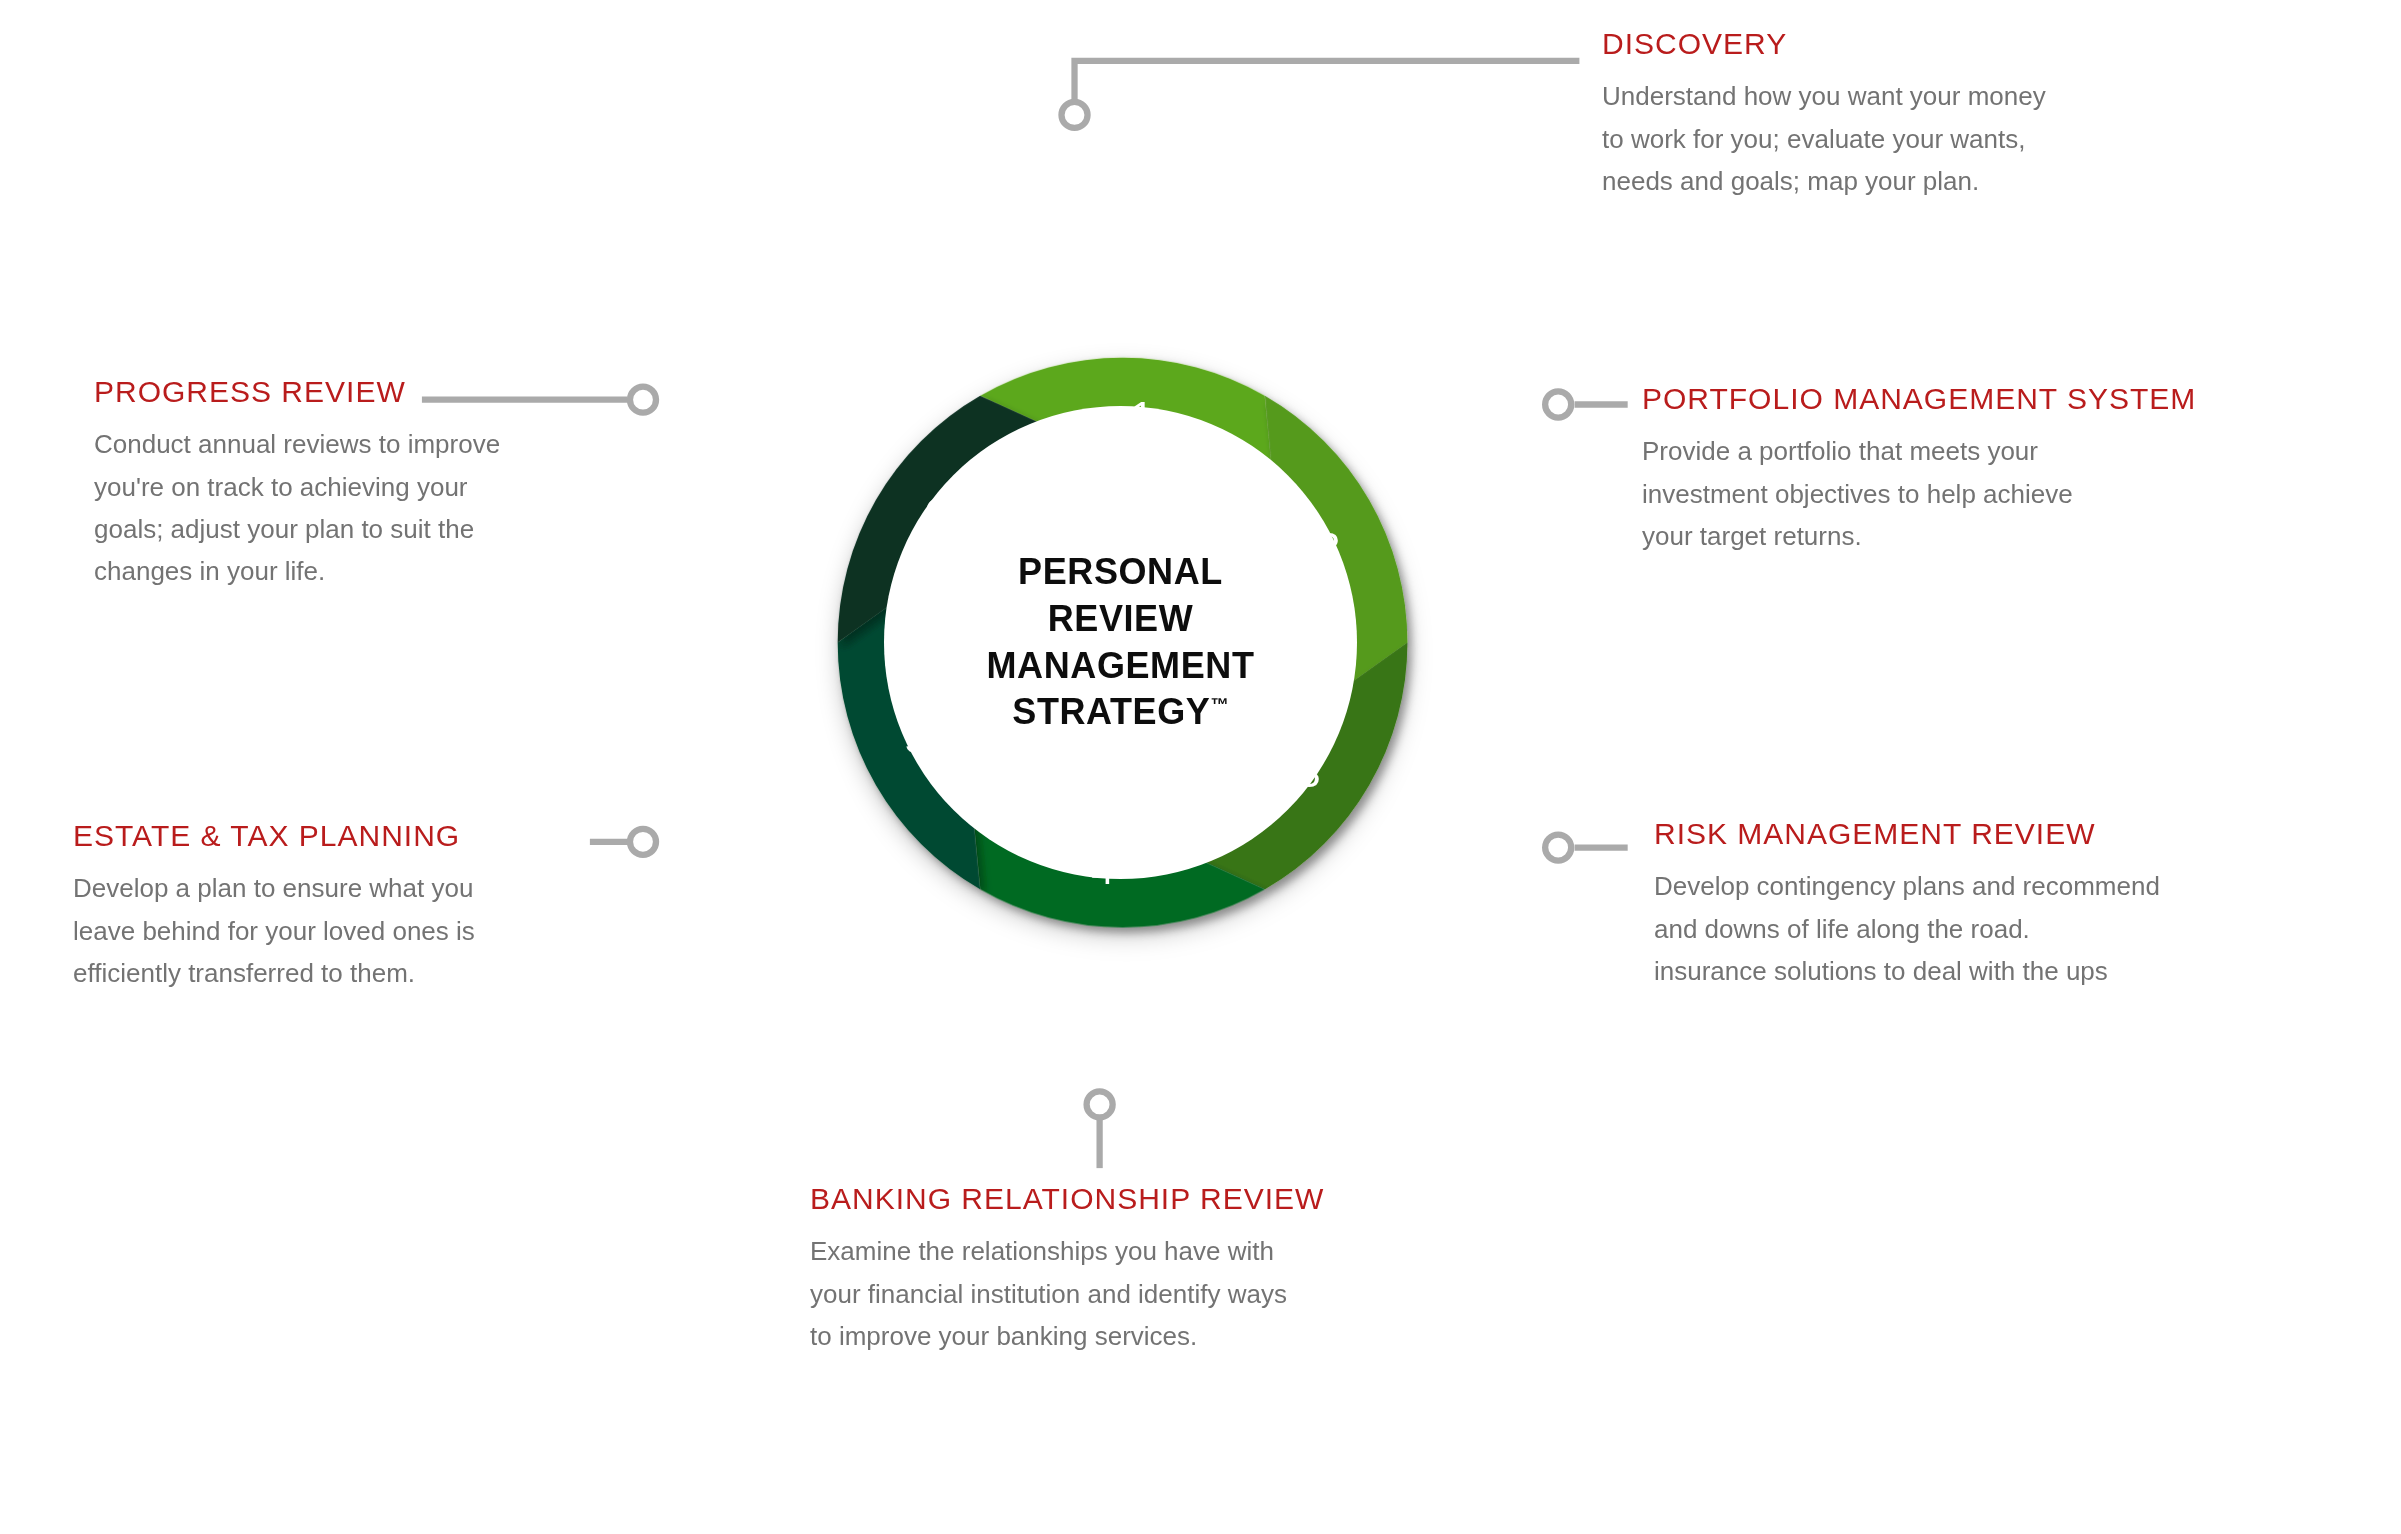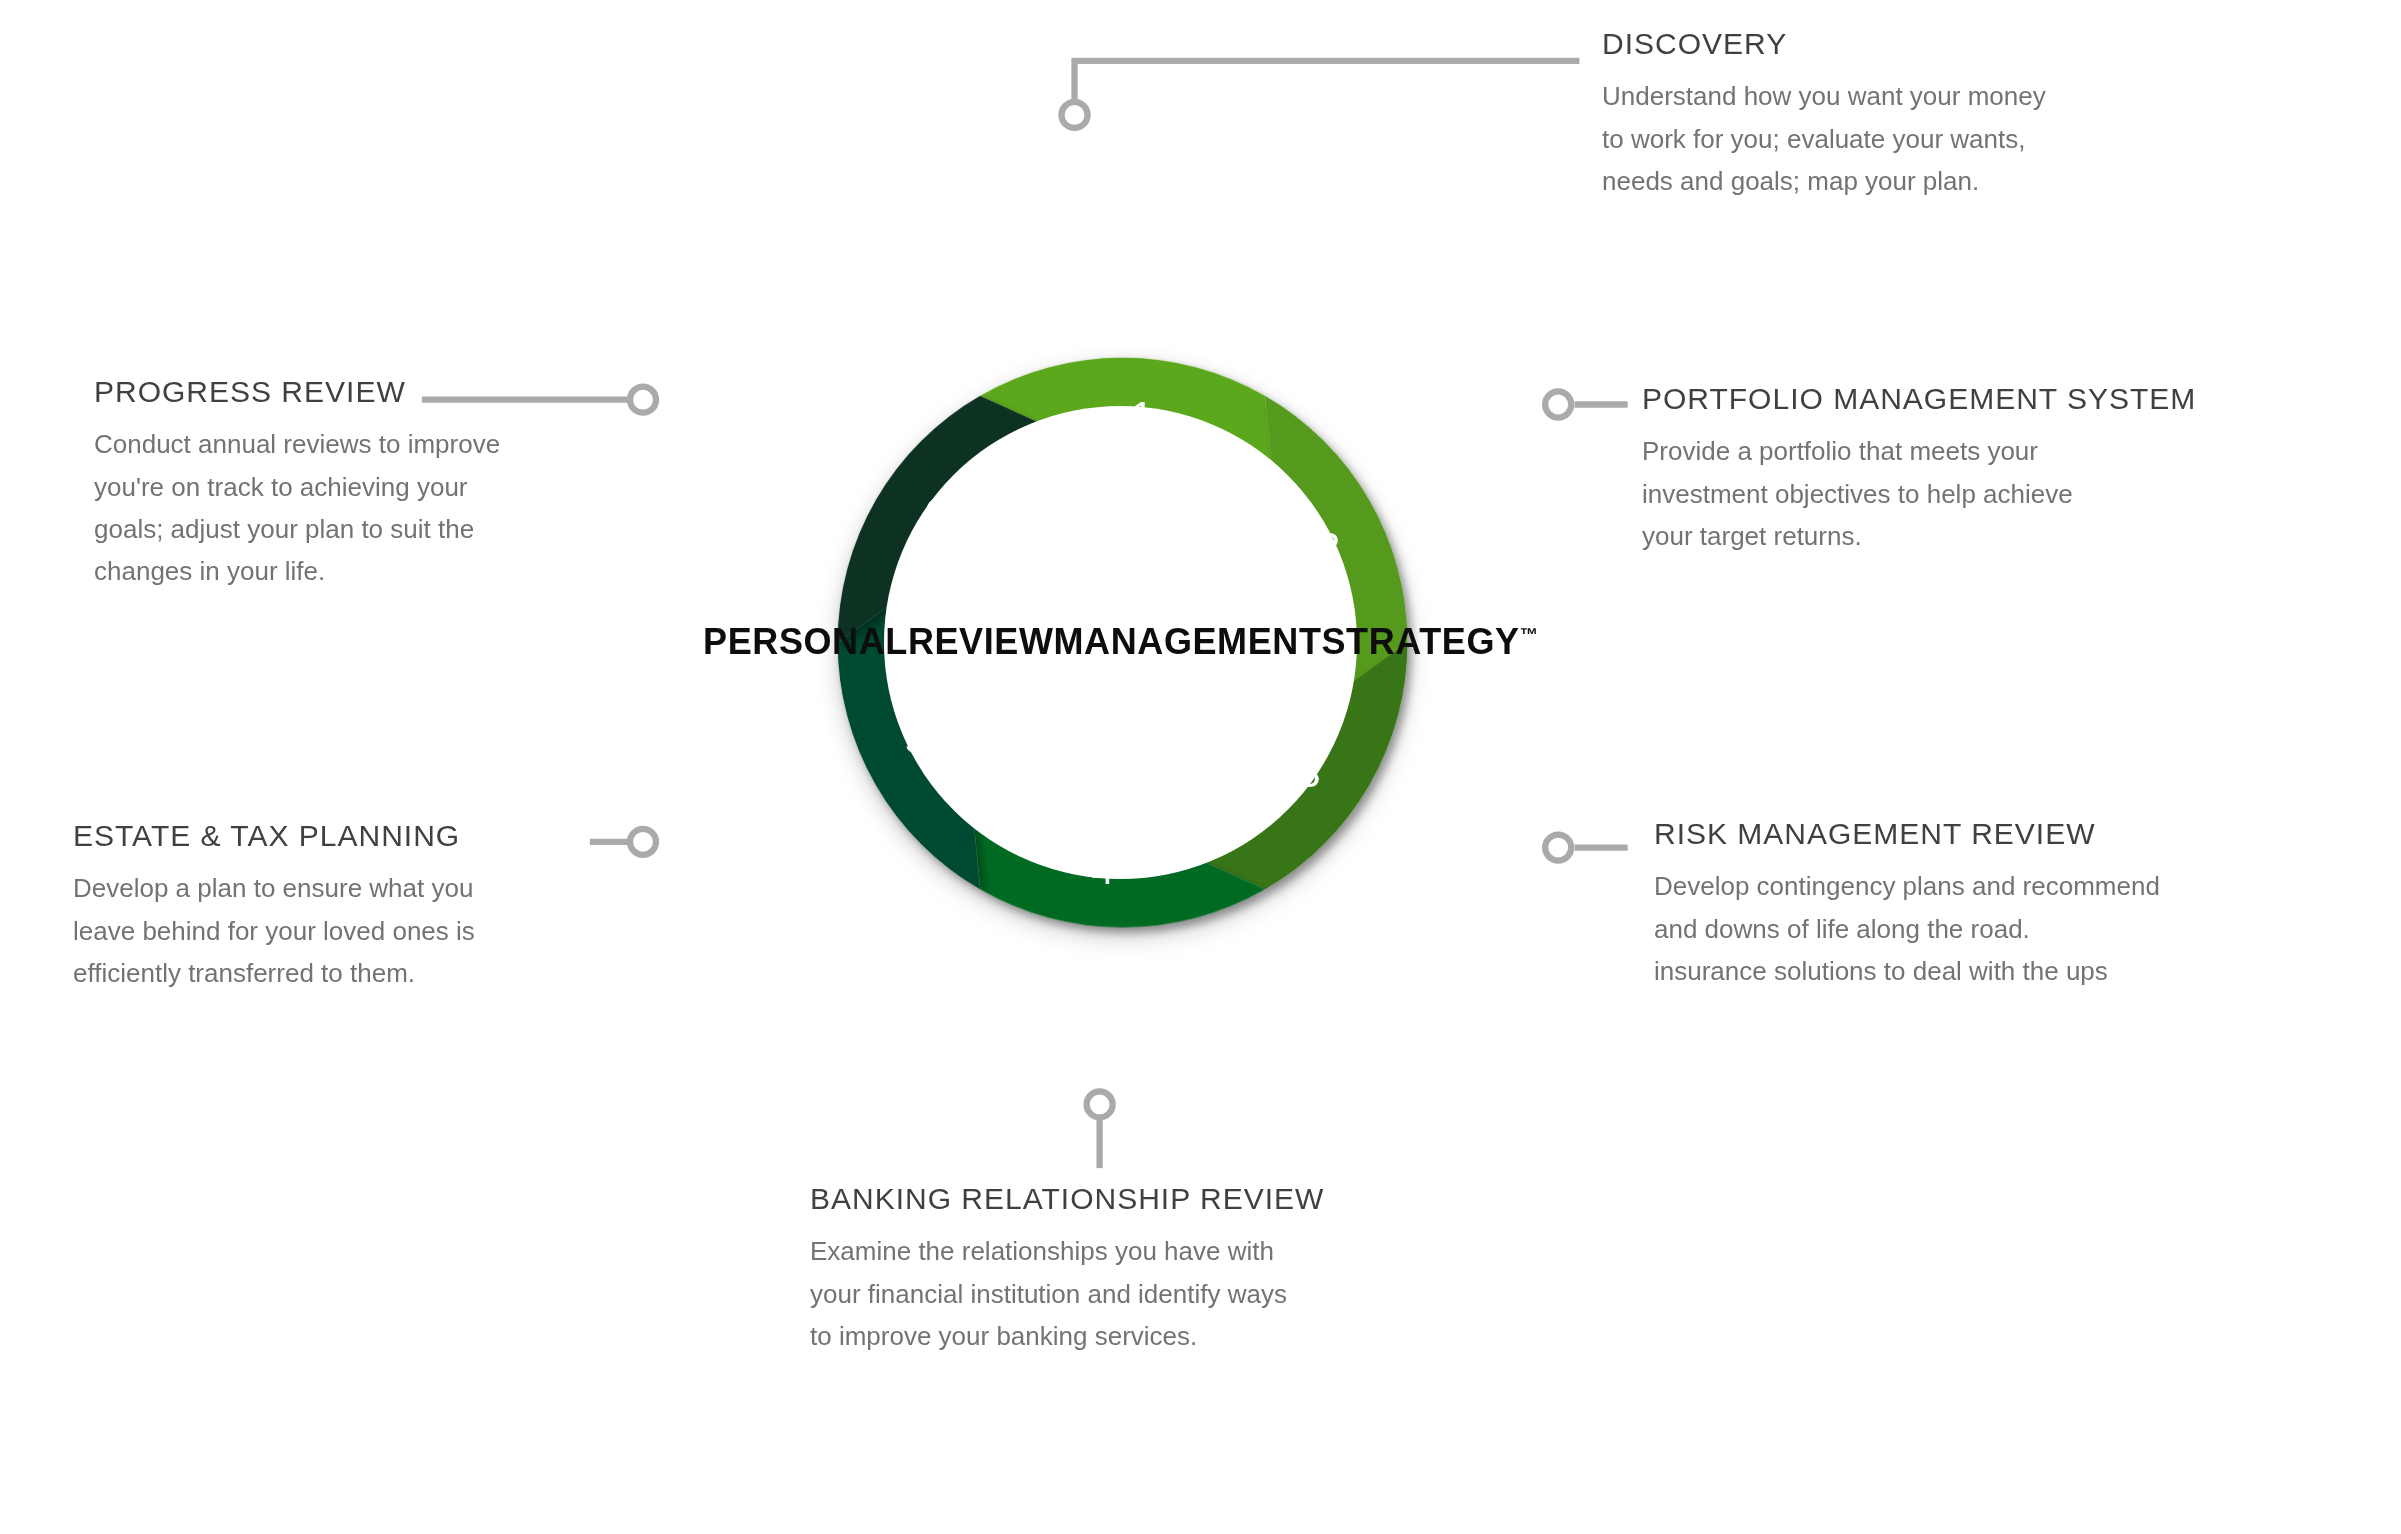--- a/index.html
+++ b/index.html
@@ -17,21 +17,21 @@
     background: #ffffff;
   }
 
   
   .callout { position: absolute; }
   .callout-title {
     font-family: "Liberation Sans", sans-serif;
     font-size: 30px;
     font-weight: 400;
     letter-spacing: 1px;
-    color: #404040;
+    color: #b91c1c;
     white-space: nowrap;
     line-height: 1.0;
   }
   .callout-body {
     font-family: "Liberation Sans", sans-serif;
     font-size: 26px;
     font-weight: 400;
     color: #737373;
     line-height: 1.62;
     margin-top: 16.4px;
@@ -82,21 +82,21 @@
   
   #hub {
     position: absolute;
     left: 884px;
     top: 406px;
     width: 473px;
     height: 473px;
     border-radius: 50%;
     background: #ffffff;
     display: flex;
-    flex-direction: row;
+    flex-direction: column;
     align-items: center;
     justify-content: center;
   }
   #hub .hub-line {
     font-family: "Liberation Sans", sans-serif;
     font-weight: 700;
     font-size: 36px;
     letter-spacing: 0.6px;
     color: #0d0d0d;
     line-height: 1.30;

